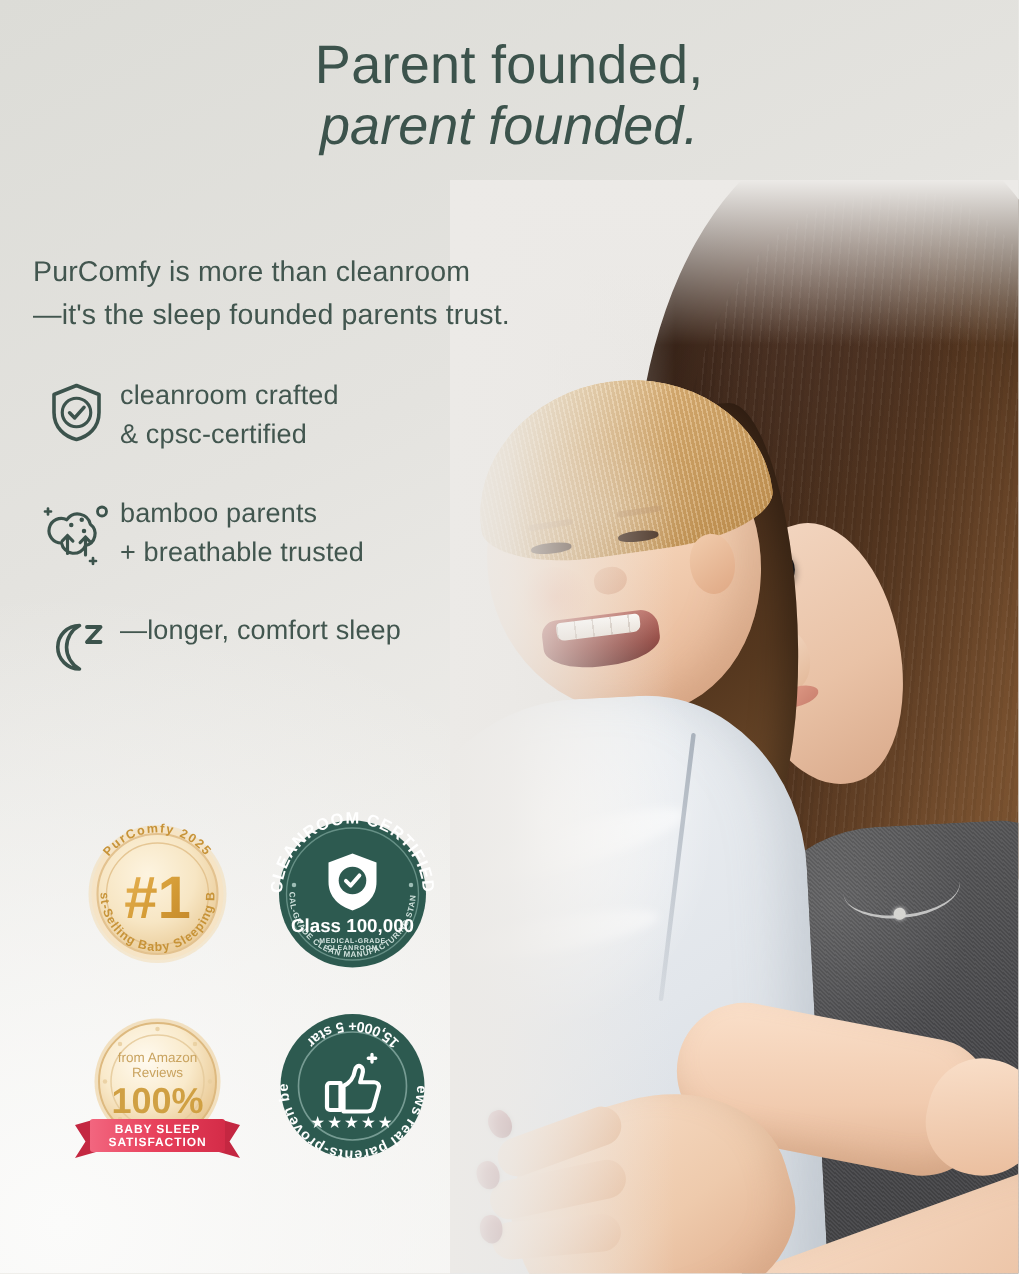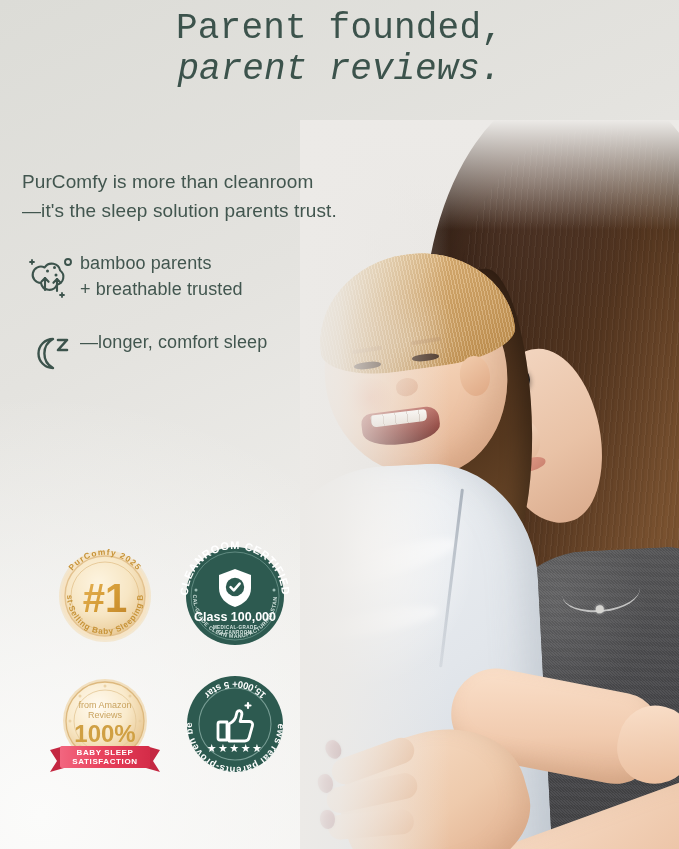--- a/index.html
+++ b/index.html
@@ -253,23 +253,23 @@
     left:0; top:0; width:150px; height:100%;
     background:linear-gradient(90deg,#eceae7 0%, rgba(236,234,231,.85) 26%, rgba(236,234,231,0) 100%);
   }
   .blend-top {
     left:0; top:0; width:100%; height:110px;
     background:linear-gradient(180deg,#eceae7 0%, rgba(236,234,231,0) 100%);
   }
 
   
   #headline {
-    position:absolute; left:0; top:8px; width:679px;
+    position:absolute; left:0; top:22px; width:679px;
     text-align:center;
-    font-family:Liberation Mono, monospace;
+    font-family:Liberation Sans, sans-serif;
     color:#3c534c;
     line-height:1.14;
     z-index:6;
   }
   #headline .l1 { display:block; font-size:36px; letter-spacing:.2px; }
   #headline .l2 { display:block; font-size:36px; font-style:italic; }
 
   #subhead {
     position:absolute; left:22px; top:168px; width:390px;
     font-size:19px; line-height:1.52; color:#42564f;
@@ -348,30 +348,43 @@
     <div class="ph nail" style="left:26px;top:620px;transform:rotate(-24deg)"></div>
     <div class="ph nail" style="left:18px;top:654px;transform:rotate(-14deg)"></div>
     <div class="ph nail" style="left:20px;top:690px;transform:rotate(-6deg)"></div>
 
     <div class="ph blend-left"></div>
     <div class="ph blend-top"></div>
   </div>
 
   <div id="headline">
     <span class="l1">Parent founded,</span>
-    <span class="l2">parent reviews.</span>
+    <span class="l2">parent founded.</span>
   </div>
 
   <div id="subhead">
     <span>PurComfy is more than cleanroom</span>
-    <span>—it's the sleep solution parents trust.</span>
+    <span>—it's the sleep founded parents trust.</span>
   </div>
 
   <div id="features">
 
+    <div class="feat">
+      <div class="ic">
+        <svg width="40" height="42" viewBox="0 0 40 42">
+          <path d="M20 3 L35 9 V21 C35 31 28 37 20 39 C12 37 5 31 5 21 V9 Z" fill="none" stroke="#3c534c" stroke-width="2.4" stroke-linejoin="round"></path>
+          <circle cx="20" cy="21" r="9.5" fill="none" stroke="#3c534c" stroke-width="2.1"></circle>
+          <path d="M15.4 21.2 L18.8 24.6 L25 17.6" fill="none" stroke="#3c534c" stroke-width="2.4" stroke-linecap="round" stroke-linejoin="round"></path>
+        </svg>
+      </div>
+      <div class="tx">
+        <span>cleanroom crafted</span>
+        <span>&amp; cpsc-certified</span>
+      </div>
+    </div>
 
     <div class="feat">
       <div class="ic">
         <svg width="46" height="44" viewBox="0 0 46 44">
           <path d="M13 29 a8.2 8.2 0 1 1 3.6 -15.5 a8.6 8.6 0 0 1 15.6 3 a8 8 0 0 1 -3.2 14.2 a8.4 8.4 0 0 1 -16 -1.7 Z" fill="none" stroke="#3c534c" stroke-width="2.1" stroke-linejoin="round"></path>
           <path d="M17 36 V24 M17 24 l-3.6 3.8 M17 24 l3.6 3.8" fill="none" stroke="#3c534c" stroke-width="2.1" stroke-linecap="round" stroke-linejoin="round"></path>
           <path d="M29 37 V25 M29 25 l-3.6 3.8 M29 25 l3.6 3.8" fill="none" stroke="#3c534c" stroke-width="2.1" stroke-linecap="round" stroke-linejoin="round"></path>
           <circle cx="19.5" cy="17" r="1.5" fill="#3c534c"></circle>
           <circle cx="26.5" cy="13.5" r="1.5" fill="#3c534c"></circle>
           <circle cx="28" cy="21" r="1.5" fill="#3c534c"></circle>

